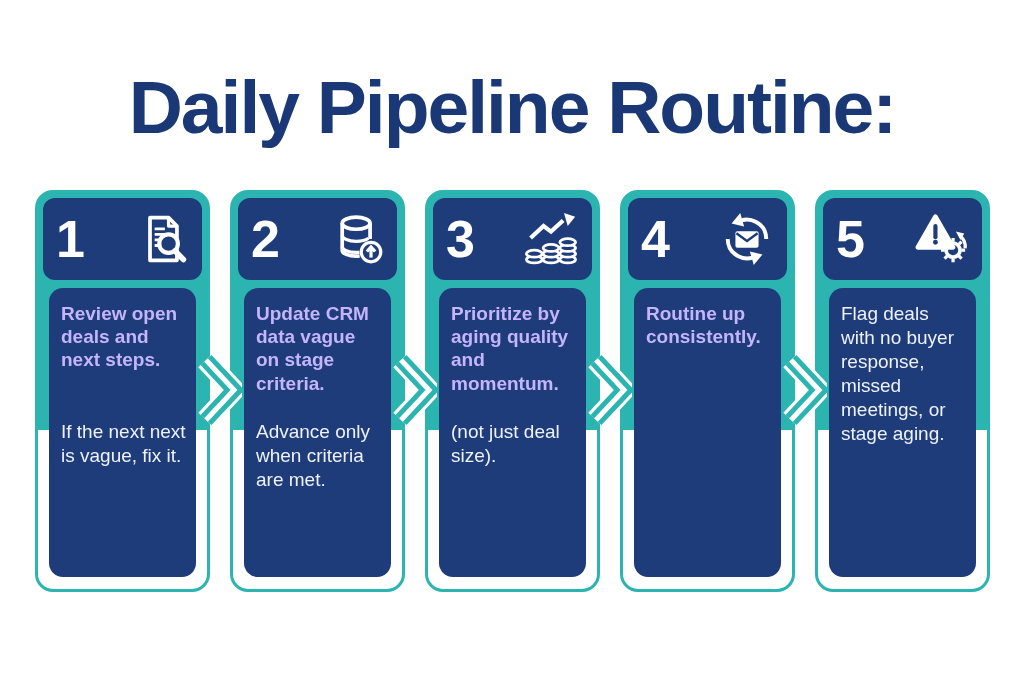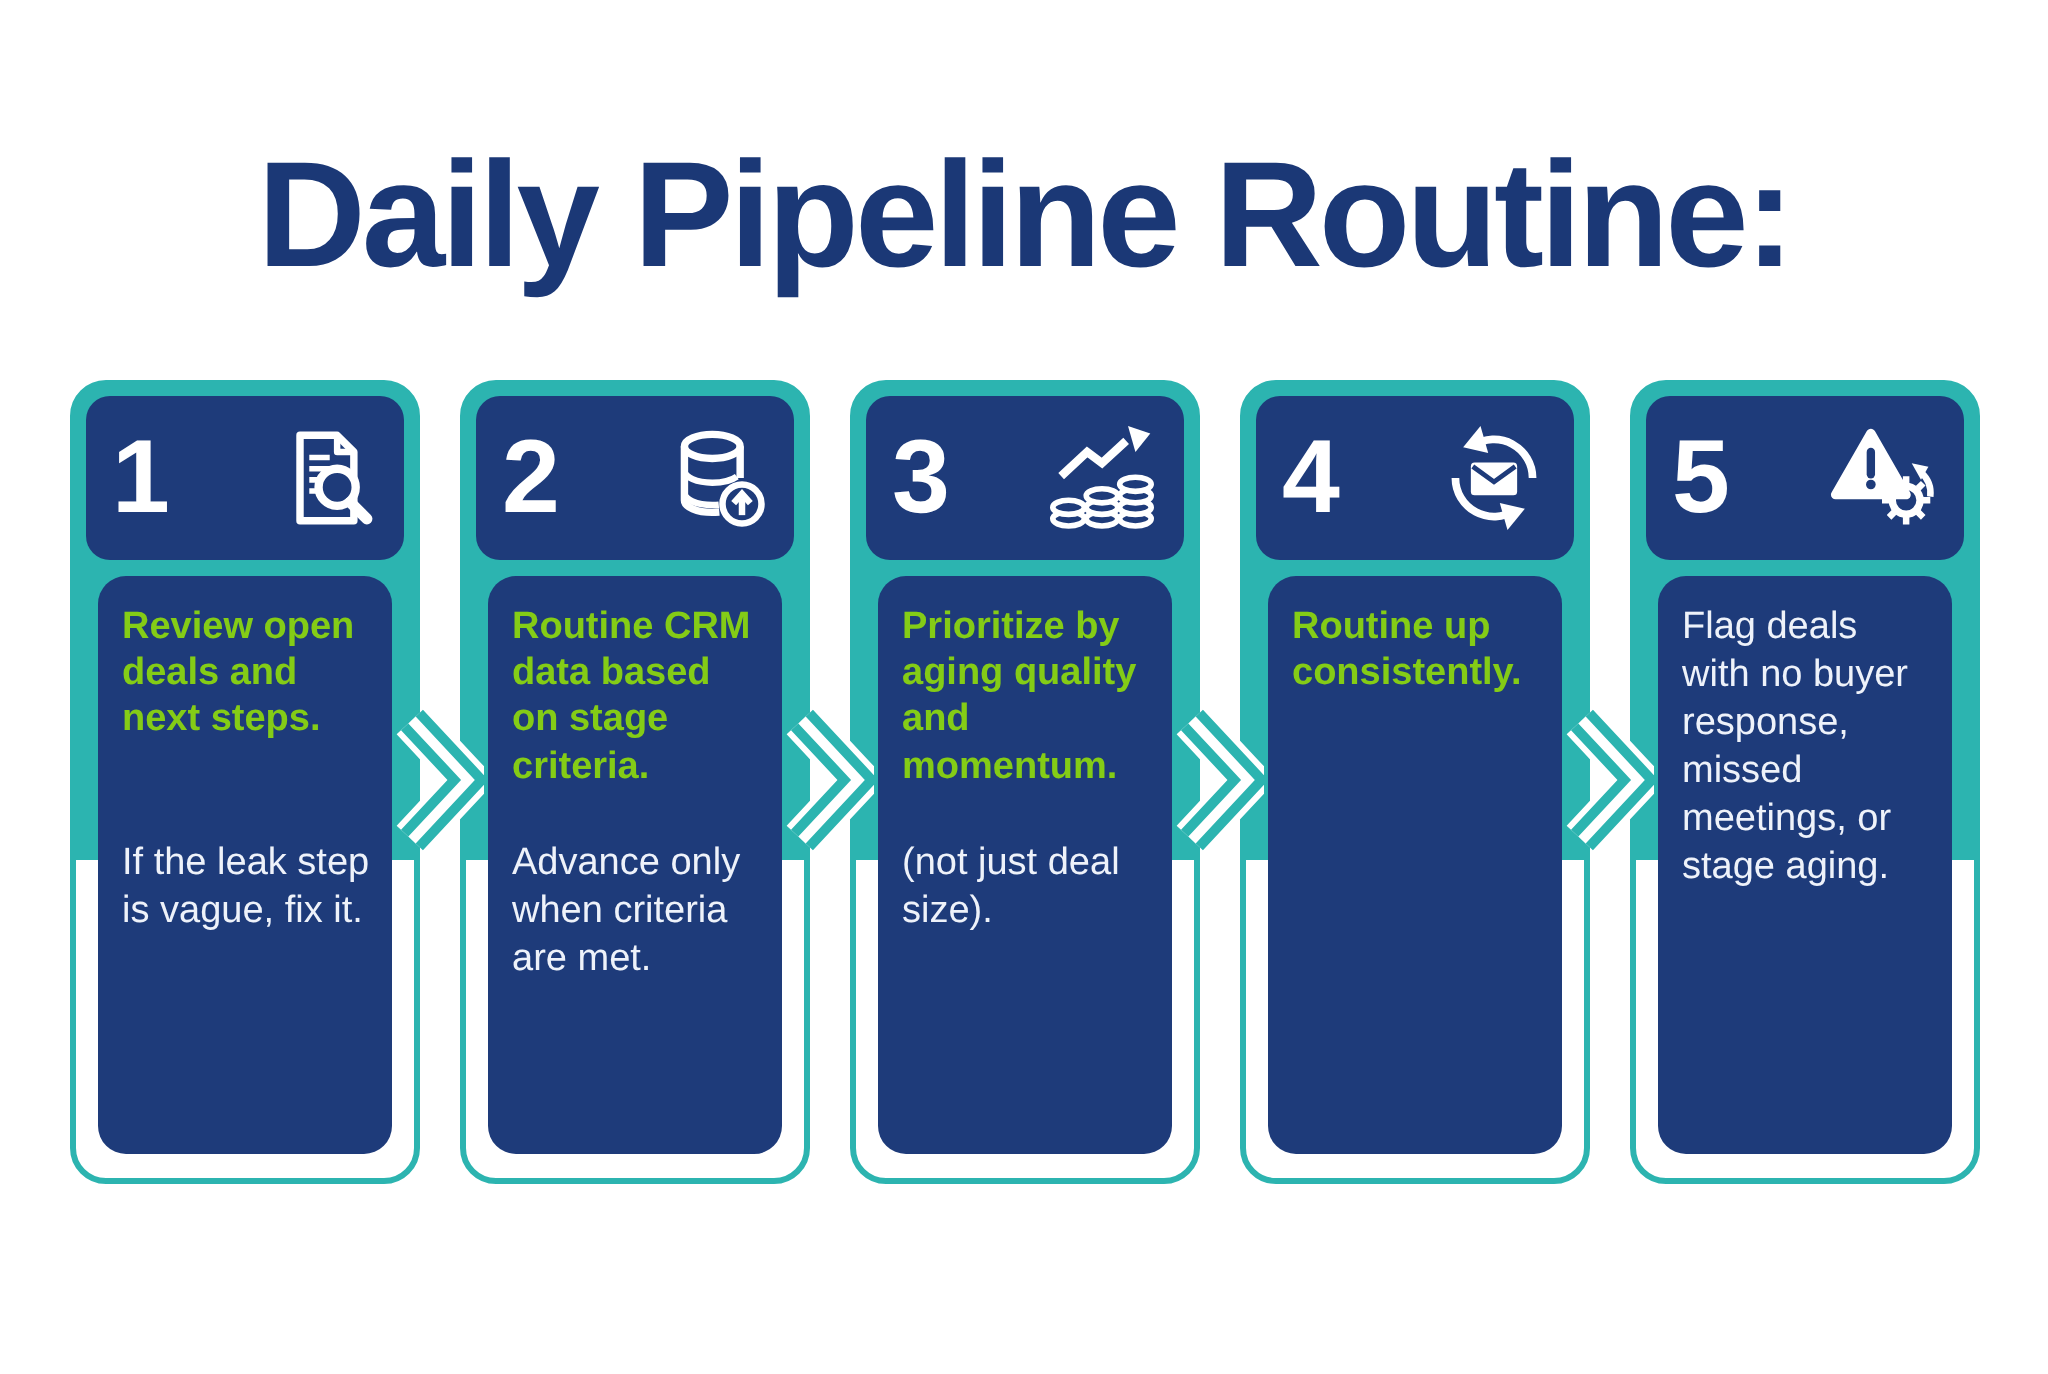--- a/index.html
+++ b/index.html
@@ -10,21 +10,21 @@
   .card{position:absolute;top:190px;width:175px;height:402px;box-sizing:border-box;
         background:#ffffff;border:3px solid #2cb4b0;border-radius:18px;}
   .card-fill{position:absolute;top:-1px;left:-1px;right:-1px;height:238px;
         background:#2cb4b0;border-radius:15px 15px 0 0;}
   .card-header{position:absolute;top:5px;left:5px;right:5px;height:82px;background:#1e3b7a;
         border-radius:12px;display:flex;align-items:center;justify-content:space-between;
         padding:0 13px;box-sizing:border-box;}
   .step-number{font-size:52px;font-weight:bold;color:#ffffff;line-height:1;}
   .card-panel{position:absolute;top:95px;left:11px;right:11px;bottom:12px;background:#1e3b7a;
         border-radius:14px;padding:14px 9px 0 12px;box-sizing:border-box;}
-  .card-heading{font-size:19px;font-weight:bold;line-height:1.22;color:#84cc16;min-height:118px;}
+  .card-heading{font-size:19px;font-weight:bold;line-height:1.22;color:#c4b5fd;min-height:118px;}
   .card-body{font-size:19px;line-height:1.26;color:#eef2fa;}
   .chev{position:absolute;top:352px;width:44px;height:76px;}
   .c1{left:35px;} .c2{left:230px;} .c3{left:425px;} .c4{left:620px;} .c5{left:815px;}
   .a1{left:198px;} .a2{left:393px;} .a3{left:588px;} .a4{left:783px;}
   svg{display:block;}
 </style>
 </head>
 <body>
 
 <div class="page">
@@ -40,21 +40,21 @@
           <path d="M14 5h20l9 9v37H14z" fill="none" stroke="#fff" stroke-width="4" stroke-linejoin="round"></path>
           <path d="M34 5v9h9" fill="none" stroke="#fff" stroke-width="3.5" stroke-linejoin="round"></path>
           <path d="M19 17h11M19 23h11M19 29h9M19 35h7" stroke="#fff" stroke-width="3"></path>
           <circle cx="34" cy="33" r="10" fill="#1e3b7a" stroke="#fff" stroke-width="4.5"></circle>
           <path d="M41 41l9 9" stroke="#fff" stroke-width="6" stroke-linecap="round"></path>
         </svg>
       </span>
     </div>
     <div class="card-panel">
       <div class="card-heading">Review open deals and next steps.</div>
-      <div class="card-body">If the leak step is vague, fix it.</div>
+      <div class="card-body">If the next next is vague, fix it.</div>
     </div>
   </div>
 
   <div class="card c2">
     <div class="card-fill"></div>
     <div class="card-header">
       <span class="step-number">2</span>
       <span>
         <svg width="52" height="52" viewBox="0 0 56 56">
           <ellipse cx="26" cy="11" rx="15" ry="6.5" fill="none" stroke="#fff" stroke-width="4"></ellipse>
@@ -62,21 +62,21 @@
           <path d="M41 11v17" fill="none" stroke="#fff" stroke-width="4"></path>
           <path d="M11 24c0 3.6 6.7 6.5 15 6.5 5.6 0 10.5-1.3 13.2-3.3" fill="none" stroke="#fff" stroke-width="3.5"></path>
           <path d="M11 36c0 3.6 6.7 6.5 15 6.5 1.2 0 2.4 0 3.5-.1" fill="none" stroke="#fff" stroke-width="3.5"></path>
           <circle cx="42" cy="42" r="10.5" fill="#1e3b7a" stroke="#fff" stroke-width="3.5"></circle>
           <path d="M42 48v-9" stroke="#fff" stroke-width="3.5"></path>
           <path d="M37.5 41.5l4.5-5 4.5 5" fill="none" stroke="#fff" stroke-width="3.5"></path>
         </svg>
       </span>
     </div>
     <div class="card-panel">
-      <div class="card-heading">Routine CRM data based on stage criteria.</div>
+      <div class="card-heading">Update CRM data vague on stage criteria.</div>
       <div class="card-body">Advance only when criteria are met.</div>
     </div>
   </div>
 
   <div class="card c3">
     <div class="card-fill"></div>
     <div class="card-header">
       <span class="step-number">3</span>
       <span>
         <svg width="56" height="52" viewBox="0 0 60 56">

